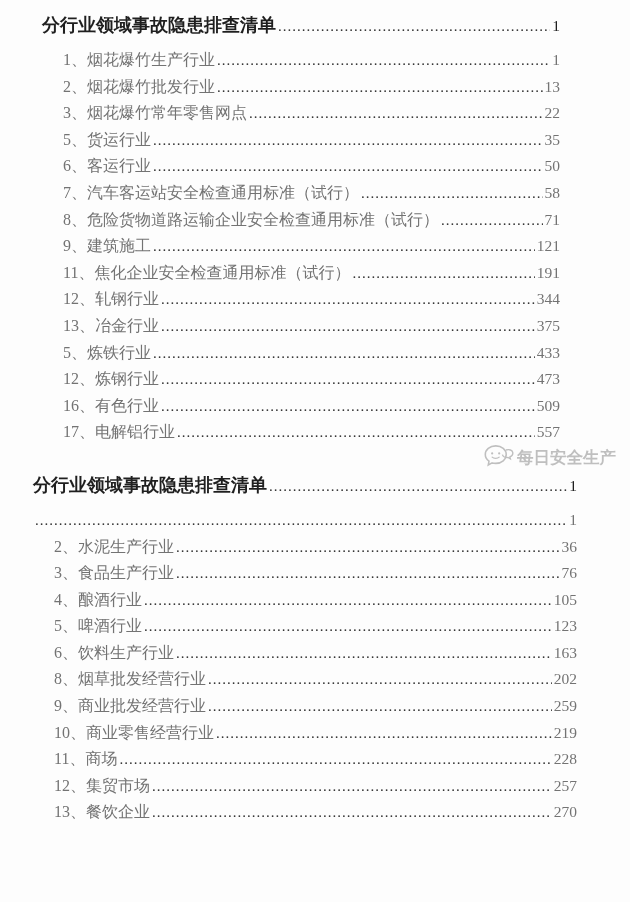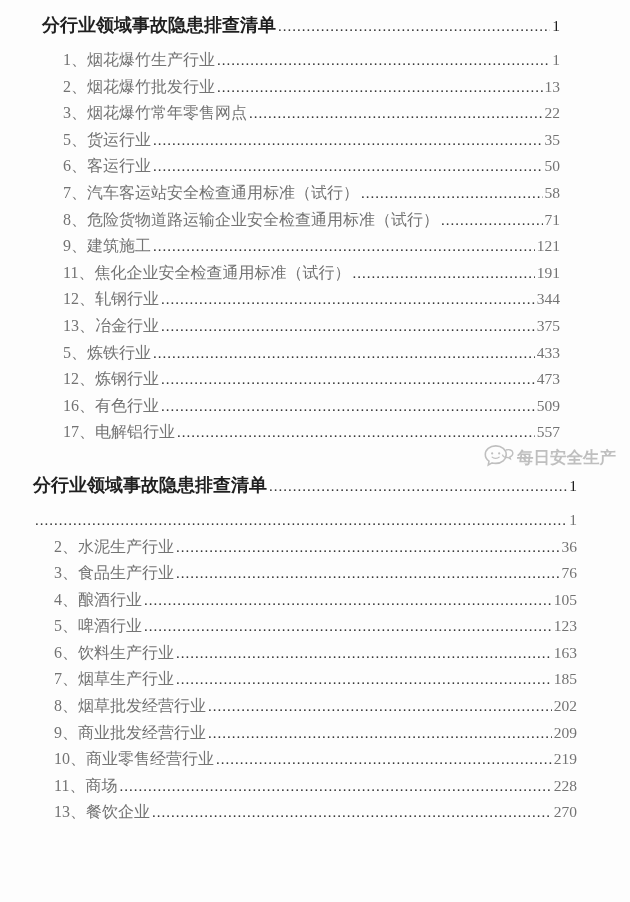--- a/index.html
+++ b/index.html
@@ -172,43 +172,43 @@
           <span class="toc-label">5、啤酒行业</span>
           <span class="toc-dots"></span>
           <span class="toc-page">123</span>
         </div>
         <div class="toc-row">
           <span class="toc-label">6、饮料生产行业</span>
           <span class="toc-dots"></span>
           <span class="toc-page">163</span>
         </div>
         <div class="toc-row">
-          <span class="toc-label">7、烟草生产行业</span>
-          <span class="toc-dots"></span>
-          <span class="toc-page">185</span>
-        </div>
-        <div class="toc-row">
           <span class="toc-label">8、烟草批发经营行业</span>
           <span class="toc-dots"></span>
           <span class="toc-page">202</span>
         </div>
         <div class="toc-row">
           <span class="toc-label">9、商业批发经营行业</span>
           <span class="toc-dots"></span>
-          <span class="toc-page">209</span>
+          <span class="toc-page">259</span>
         </div>
         <div class="toc-row">
           <span class="toc-label">10、商业零售经营行业</span>
           <span class="toc-dots"></span>
           <span class="toc-page">219</span>
         </div>
         <div class="toc-row">
           <span class="toc-label">11、商场</span>
           <span class="toc-dots"></span>
           <span class="toc-page">228</span>
+        </div>
+        <div class="toc-row">
+          <span class="toc-label">12、集贸市场</span>
+          <span class="toc-dots"></span>
+          <span class="toc-page">257</span>
         </div>
         <div class="toc-row">
           <span class="toc-label">13、餐饮企业</span>
           <span class="toc-dots"></span>
           <span class="toc-page">270</span>
         </div>
       </section>
     </div>
 
   <div class="watermark">

